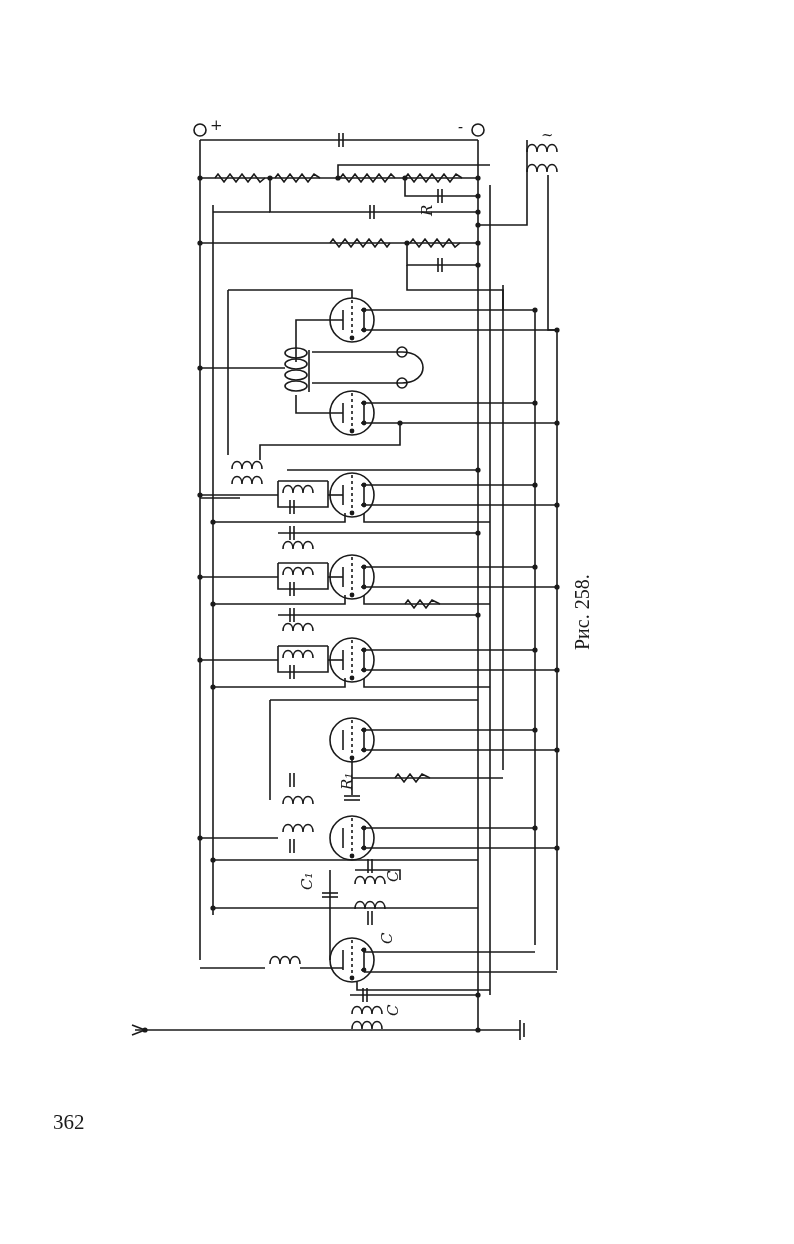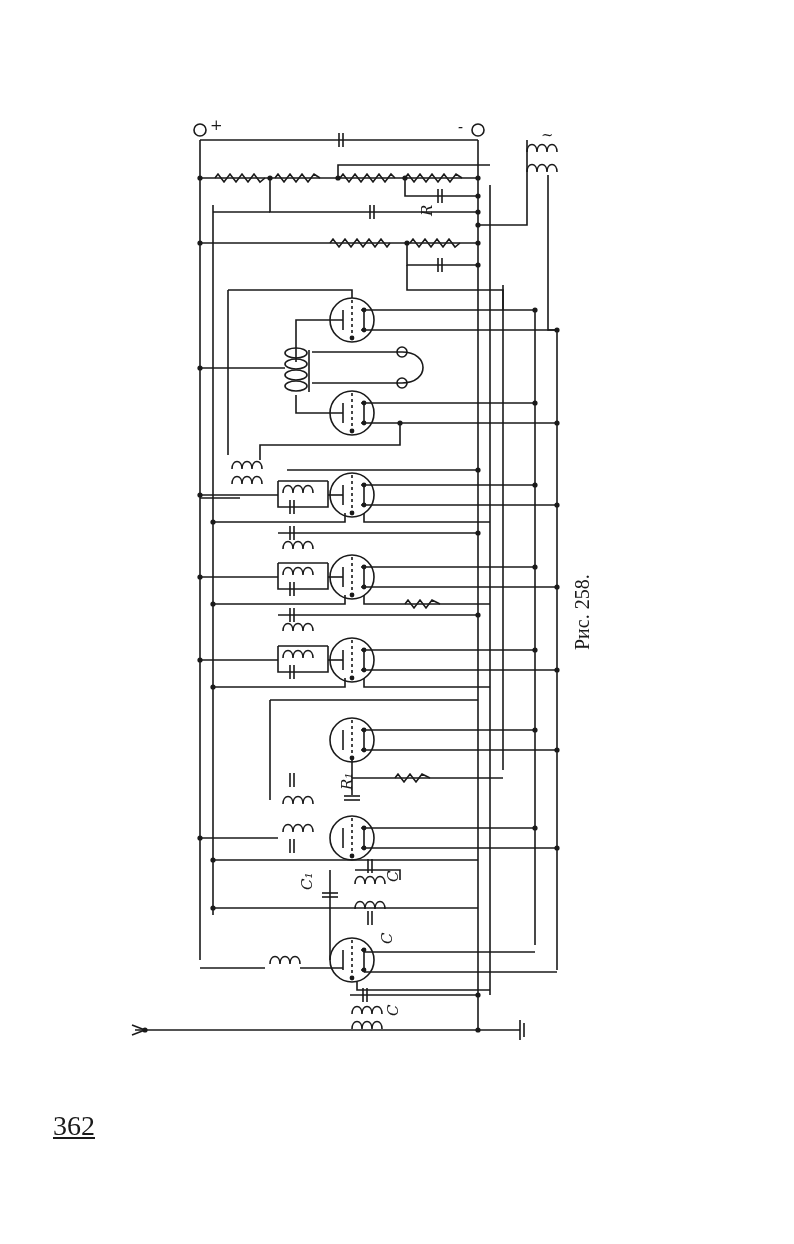--- a/index.html
+++ b/index.html
@@ -2,21 +2,21 @@
 <html><head>
 <meta charset="utf-8">
 <style>
   html,body{margin:0;padding:0;background:#fff;}
   body{width:794px;height:1244px;position:relative;overflow:hidden;font-family:"DejaVu Serif","Liberation Serif",serif;color:#1a1a1a;}
   #schematic{position:absolute;left:0;top:0;width:794px;height:1244px;}
   #schematic .w{stroke:#1a1a1a;stroke-width:1.6;fill:none;}
   #schematic .d{fill:#1a1a1a;}
   #schematic .lbl{font-family:"DejaVu Serif",serif;font-style:italic;font-size:15px;fill:#1a1a1a;}
   .caption{position:absolute;left:571px;top:540px;width:110px;height:26px;transform-origin:0 0;transform:translate(0,110px) rotate(-90deg);font-size:20px;white-space:nowrap;font-family:"Liberation Serif",serif;}
-  .page-num{position:absolute;left:53px;top:1110px;font-size:28px;font-family:"Liberation Serif",serif;text-decoration:underline;}
+  .page-num{position:absolute;left:53px;top:1110px;font-size:21px;font-family:"Liberation Serif",serif;}
 </style>
 </head>
 <body>
 
 <svg id="schematic" viewBox="0 0 794 1244" xmlns="http://www.w3.org/2000/svg">
   <g id="wires">
       <polyline points="200,140 200,960" class="w"></polyline>
       <polyline points="213,205 213,915" class="w"></polyline>
       <polyline points="478,140 478,1030" class="w"></polyline>
       <polyline points="490,185 490,995" class="w"></polyline>

